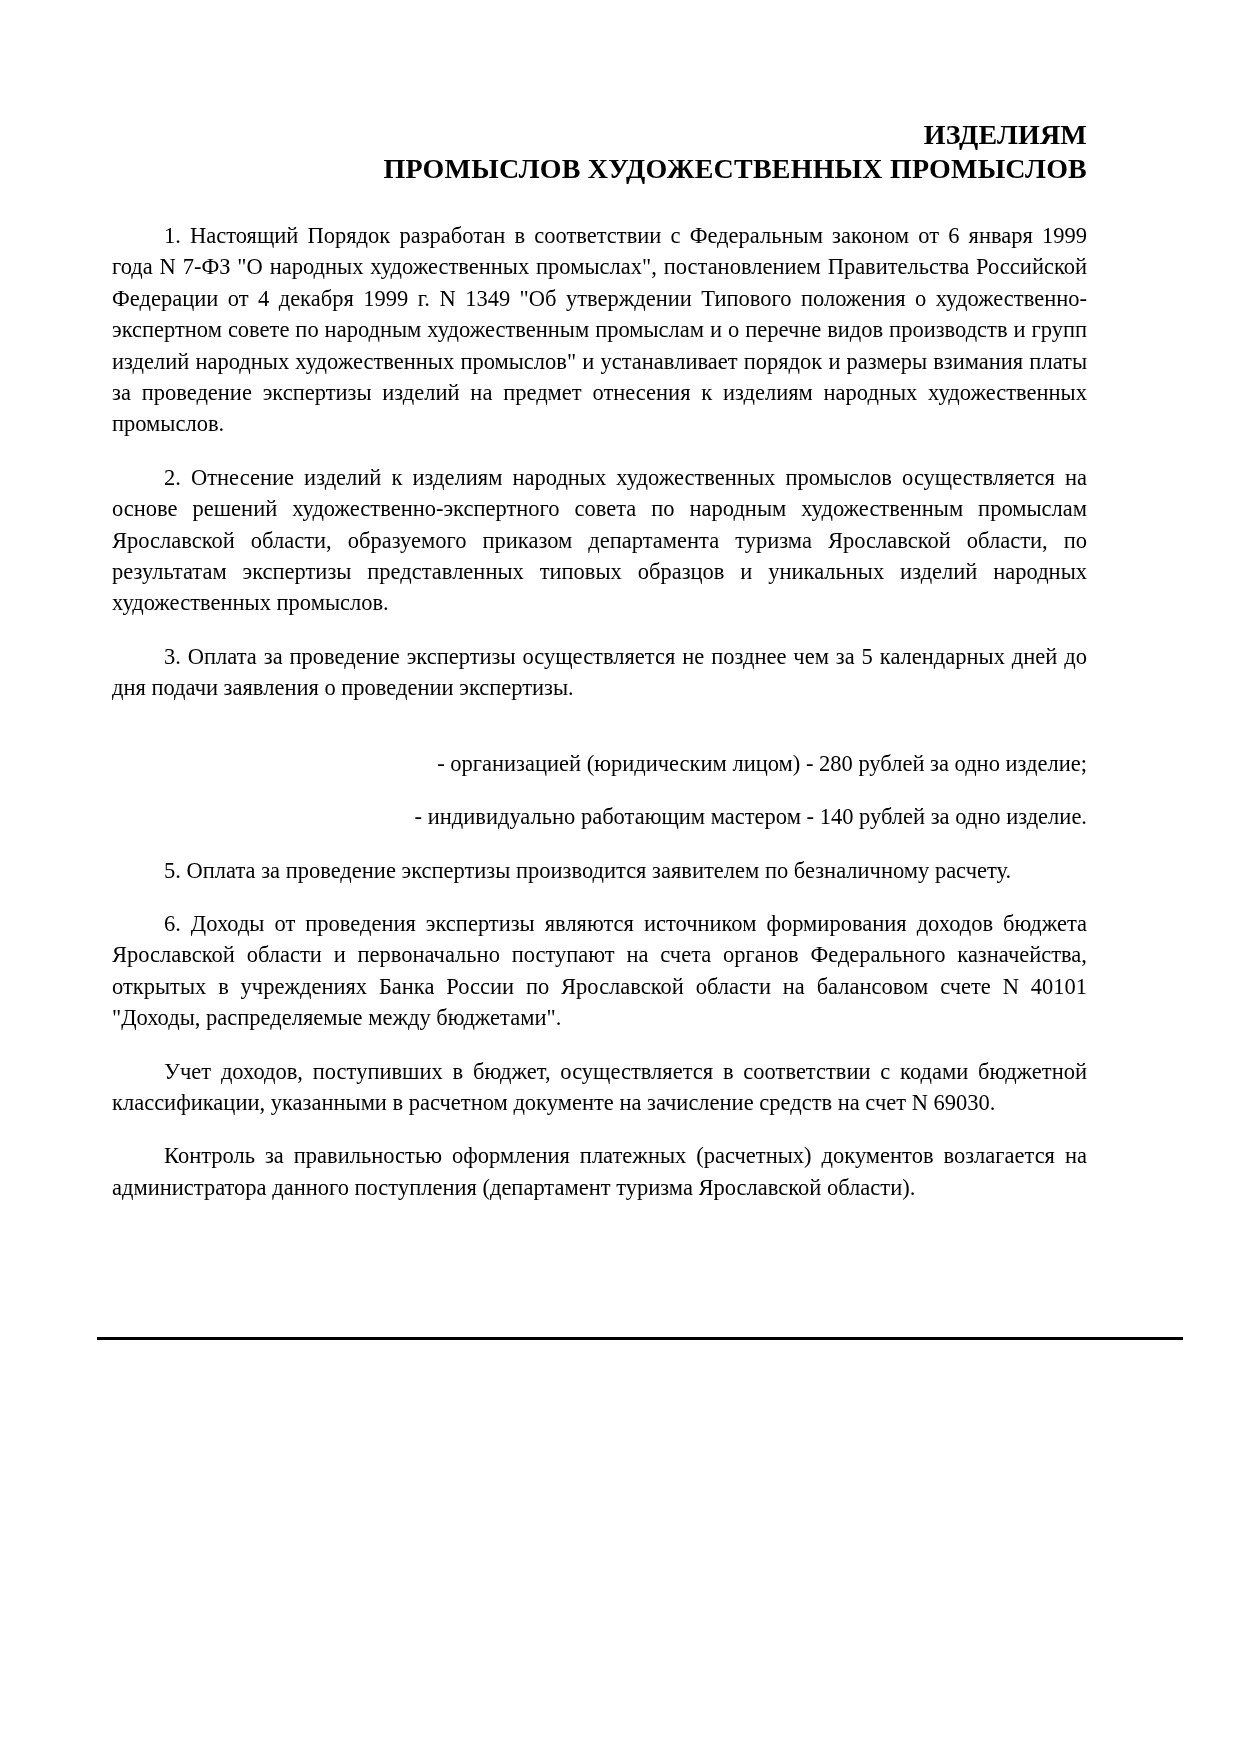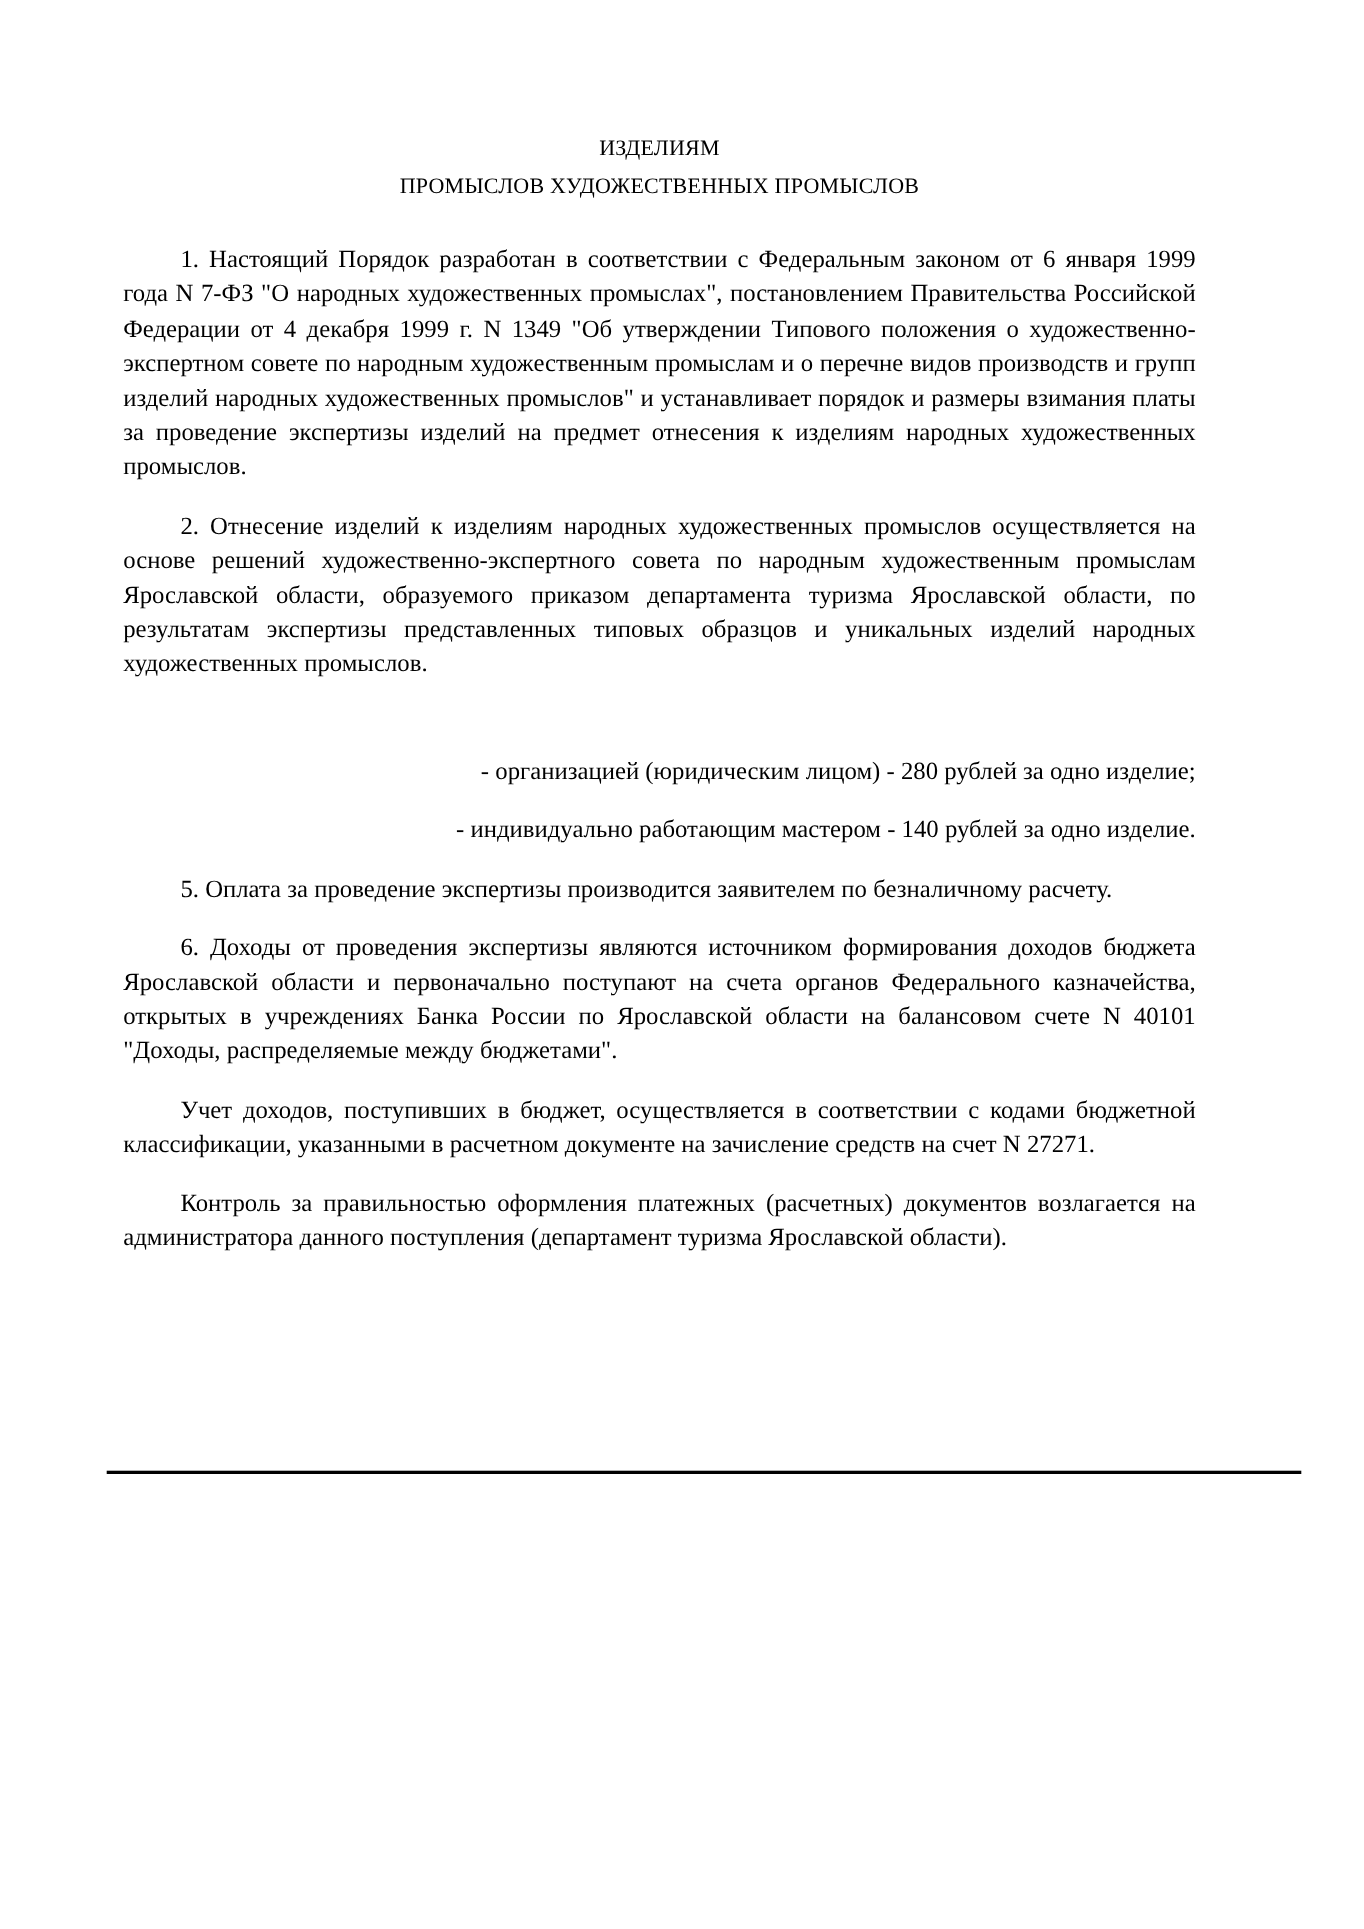--- a/index.html
+++ b/index.html
@@ -23,23 +23,23 @@
     background: #ffffff;
     overflow: hidden;
   }
   .content {
     position: absolute;
     left: 112px;
     top: 118px;
     width: 975px;
   }
   .doc-title {
-    text-align: center;
-    font-weight: normal;
-    font-size: 20px;
+    text-align: right;
+    font-weight: bold;
+    font-size: 28px;
     line-height: 34px;
     letter-spacing: 0.2px;
     margin: 0;
   }
   .doc-title .line2 {
     display: block;
     white-space: nowrap;
   }
   .para {
     text-align: justify;
@@ -93,37 +93,38 @@
     </h1>
 
     <div class="gap-title"></div>
 
     <p class="para indent">1. Настоящий Порядок разработан в соответствии с Федеральным законом от 6 января 1999 года N 7-ФЗ "О народных художественных промыслах", постановлением Правительства Российской Федерации от 4 декабря 1999 г. N 1349 "Об утверждении Типового положения о художественно-экспертном совете по народным художественным промыслам и о перечне видов производств и групп изделий народных художественных промыслов" и устанавливает порядок и размеры взимания платы за проведение экспертизы изделий на предмет отнесения к изделиям народных художественных промыслов.</p>
     <div class="gap-para"></div>
 
     <p class="para indent">2. Отнесение изделий к изделиям народных художественных промыслов осуществляется на основе решений художественно-экспертного совета по народным художественным промыслам Ярославской области, образуемого приказом департамента туризма Ярославской области, по результатам экспертизы представленных типовых образцов и уникальных изделий народных художественных промыслов.</p>
     <div class="gap-para"></div>
 
+    <p class="para indent">3. Оплата за проведение экспертизы осуществляется не позднее чем за 5 календарных дней до дня подачи заявления о проведении экспертизы.</p>
     <div class="gap-para"></div>
 
     <div class="gap-bullet"></div>
 
     <p class="para bullet">- организацией (юридическим лицом) - 280 рублей за одно изделие;</p>
     <div class="gap-bullet"></div>
 
     <p class="para bullet">- индивидуально работающим мастером - 140 рублей за одно изделие.</p>
     <div class="gap-bullet"></div>
 
     <p class="para indent">5. Оплата за проведение экспертизы производится заявителем по безналичному расчету.</p>
     <div class="gap-para"></div>
 
     <p class="para indent">6. Доходы от проведения экспертизы являются источником формирования доходов бюджета Ярославской области и первоначально поступают на счета органов Федерального казначейства, открытых в учреждениях Банка России по Ярославской области на балансовом счете N 40101 "Доходы, распределяемые между бюджетами".</p>
     <div class="gap-para"></div>
 
-    <p class="para indent">Учет доходов, поступивших в бюджет, осуществляется в соответствии с кодами бюджетной классификации, указанными в расчетном документе на зачисление средств на счет N 27271.</p>
+    <p class="para indent">Учет доходов, поступивших в бюджет, осуществляется в соответствии с кодами бюджетной классификации, указанными в расчетном документе на зачисление средств на счет N 69030.</p>
     <div class="gap-para"></div>
 
     <p class="para indent">Контроль за правильностью оформления платежных (расчетных) документов возлагается на администратора данного поступления (департамент туризма Ярославской области).</p>
 
   </div>
 
   <div class="rule-wrap">
     <hr class="rule">
   </div>
 

